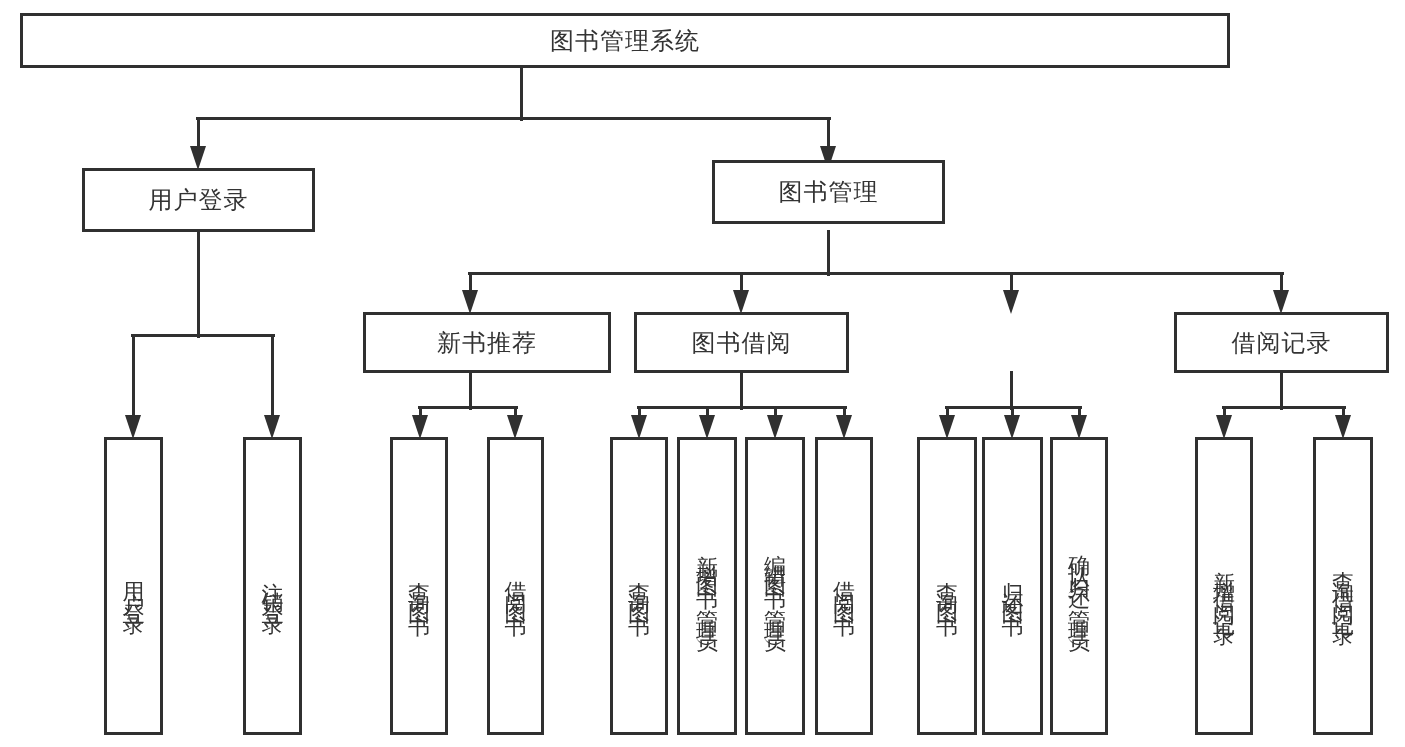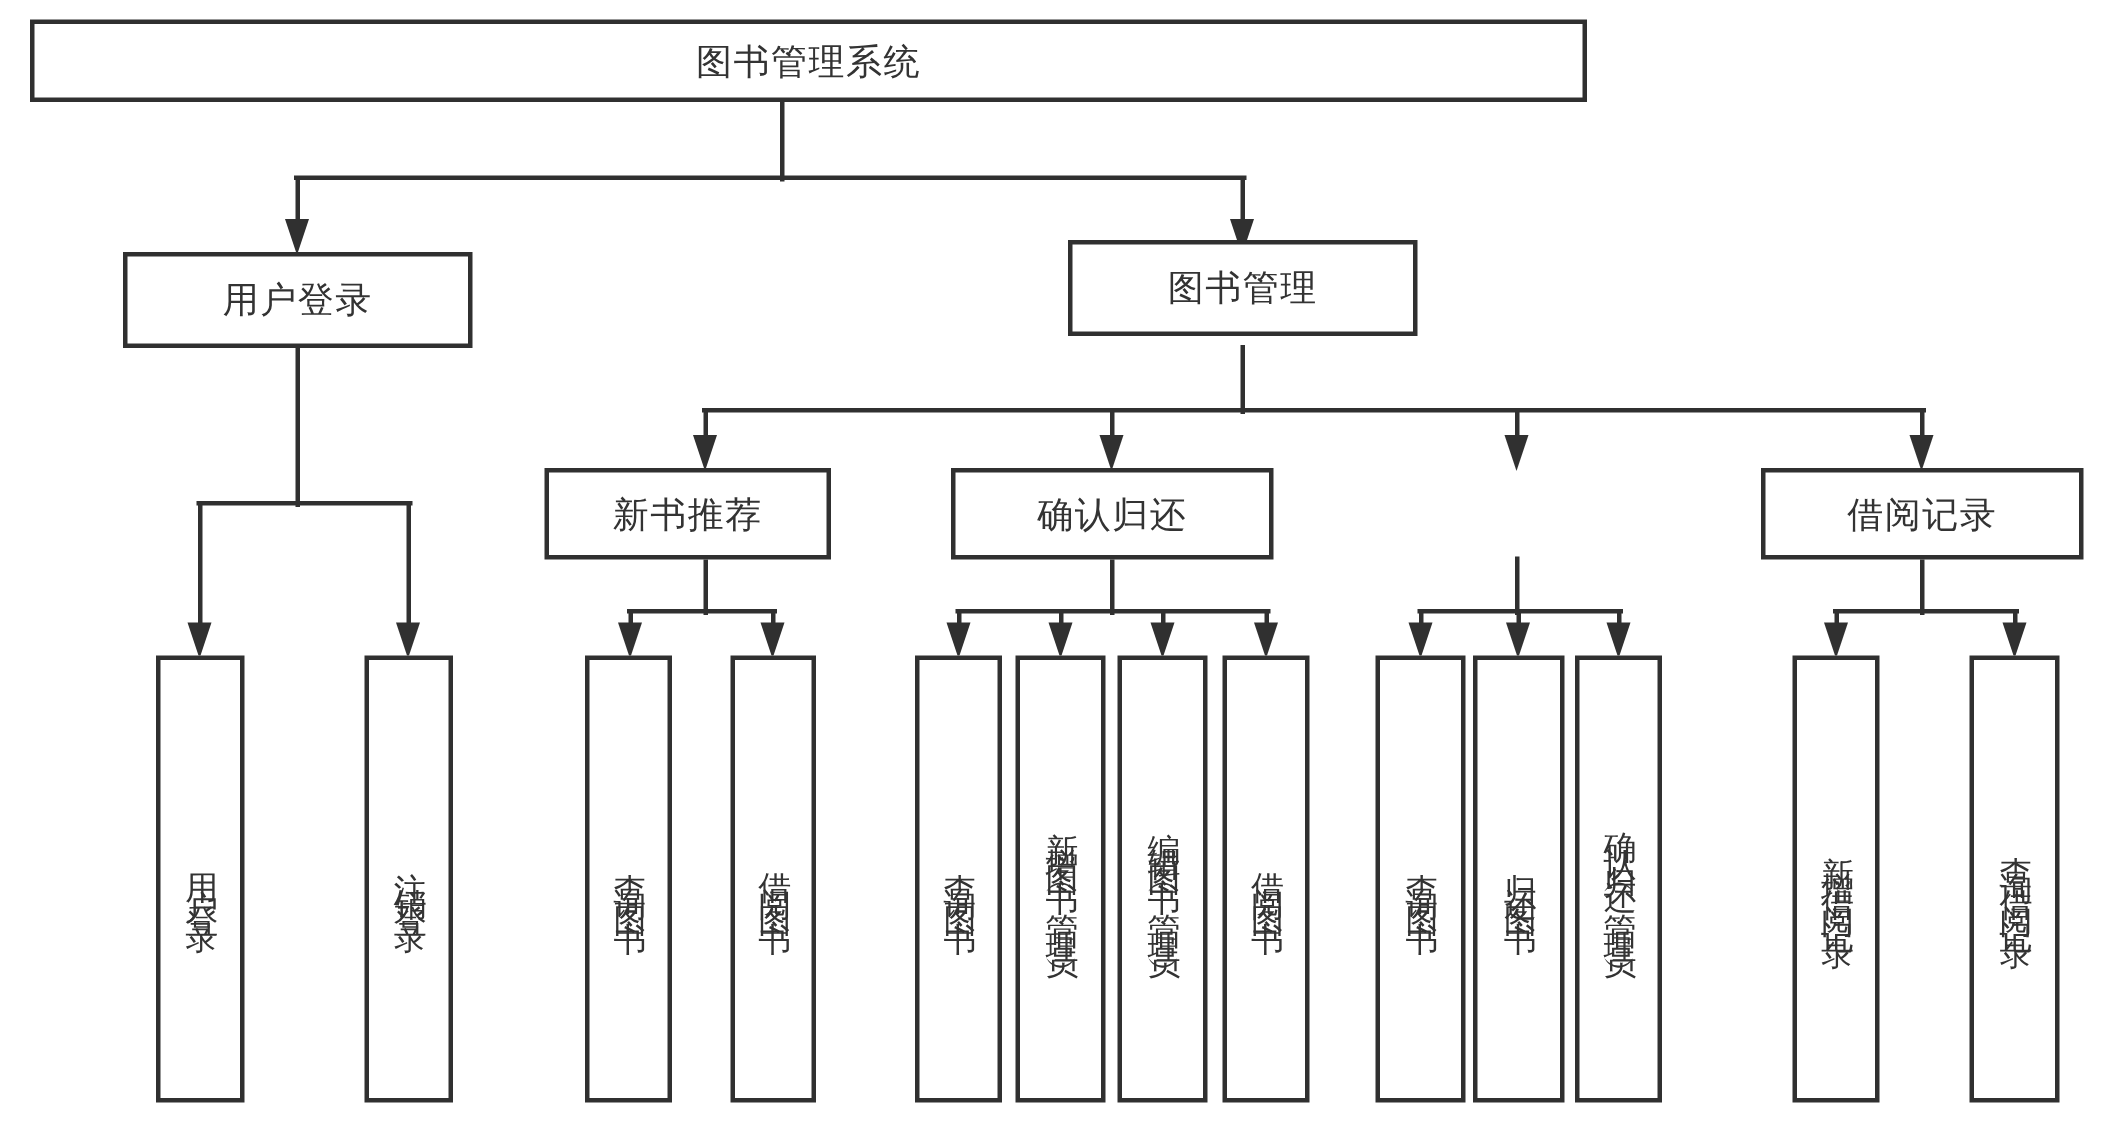--- a/index.html
+++ b/index.html
@@ -84,36 +84,36 @@
       <div class="vline" style="left: 1011px; top: 407px; height: 14px; background: rgb(48, 48, 48);"></div>
       <div class="arrowhead" style="left: 1004px; top: 415px; background: transparent; border-top-color: rgb(48, 48, 48);"></div>
       <div class="vline" style="left: 1078px; top: 407px; height: 14px; background: rgb(48, 48, 48);"></div>
       <div class="arrowhead" style="left: 1071px; top: 415px; background: transparent; border-top-color: rgb(48, 48, 48);"></div>
       <div class="vline" style="left: 1223px; top: 407px; height: 14px; background: rgb(48, 48, 48);"></div>
       <div class="arrowhead" style="left: 1216px; top: 415px; background: transparent; border-top-color: rgb(48, 48, 48);"></div>
       <div class="vline" style="left: 1342px; top: 407px; height: 14px; background: rgb(48, 48, 48);"></div>
       <div class="arrowhead" style="left: 1335px; top: 415px; background: transparent; border-top-color: rgb(48, 48, 48);"></div>
     </div>
 
-  <div class="node h" style="left:20px;top:13px;width:1038px;height:55px">
+  <div class="node h" style="left:20px;top:13px;width:1210px;height:55px">
     <span class="lbl">图书管理系统</span>
   </div>
 
   <div class="node h" style="left:82px;top:168px;width:233px;height:64px">
     <span class="lbl">用户登录</span>
   </div>
   <div class="node h" style="left:712px;top:160px;width:233px;height:64px">
     <span class="lbl">图书管理</span>
   </div>
 
-  <div class="node h" style="left:363px;top:312px;width:191px;height:61px">
+  <div class="node h" style="left:363px;top:312px;width:248px;height:61px">
     <span class="lbl">新书推荐</span>
   </div>
   <div class="node h" style="left:634px;top:312px;width:215px;height:61px">
-    <span class="lbl">确认归还</span>
+    <span class="lbl">图书借阅</span>
   </div>
   <div class="node h" style="left:1174px;top:312px;width:215px;height:61px">
     <span class="lbl">借阅记录</span>
   </div>
 
   <div class="node v" style="left:104px;top:437px;width:59px;height:298px">
     <span class="lbl">用户登录</span>
   </div>
   <div class="node v" style="left:243px;top:437px;width:59px;height:298px">
     <span class="lbl">注销登录</span>

